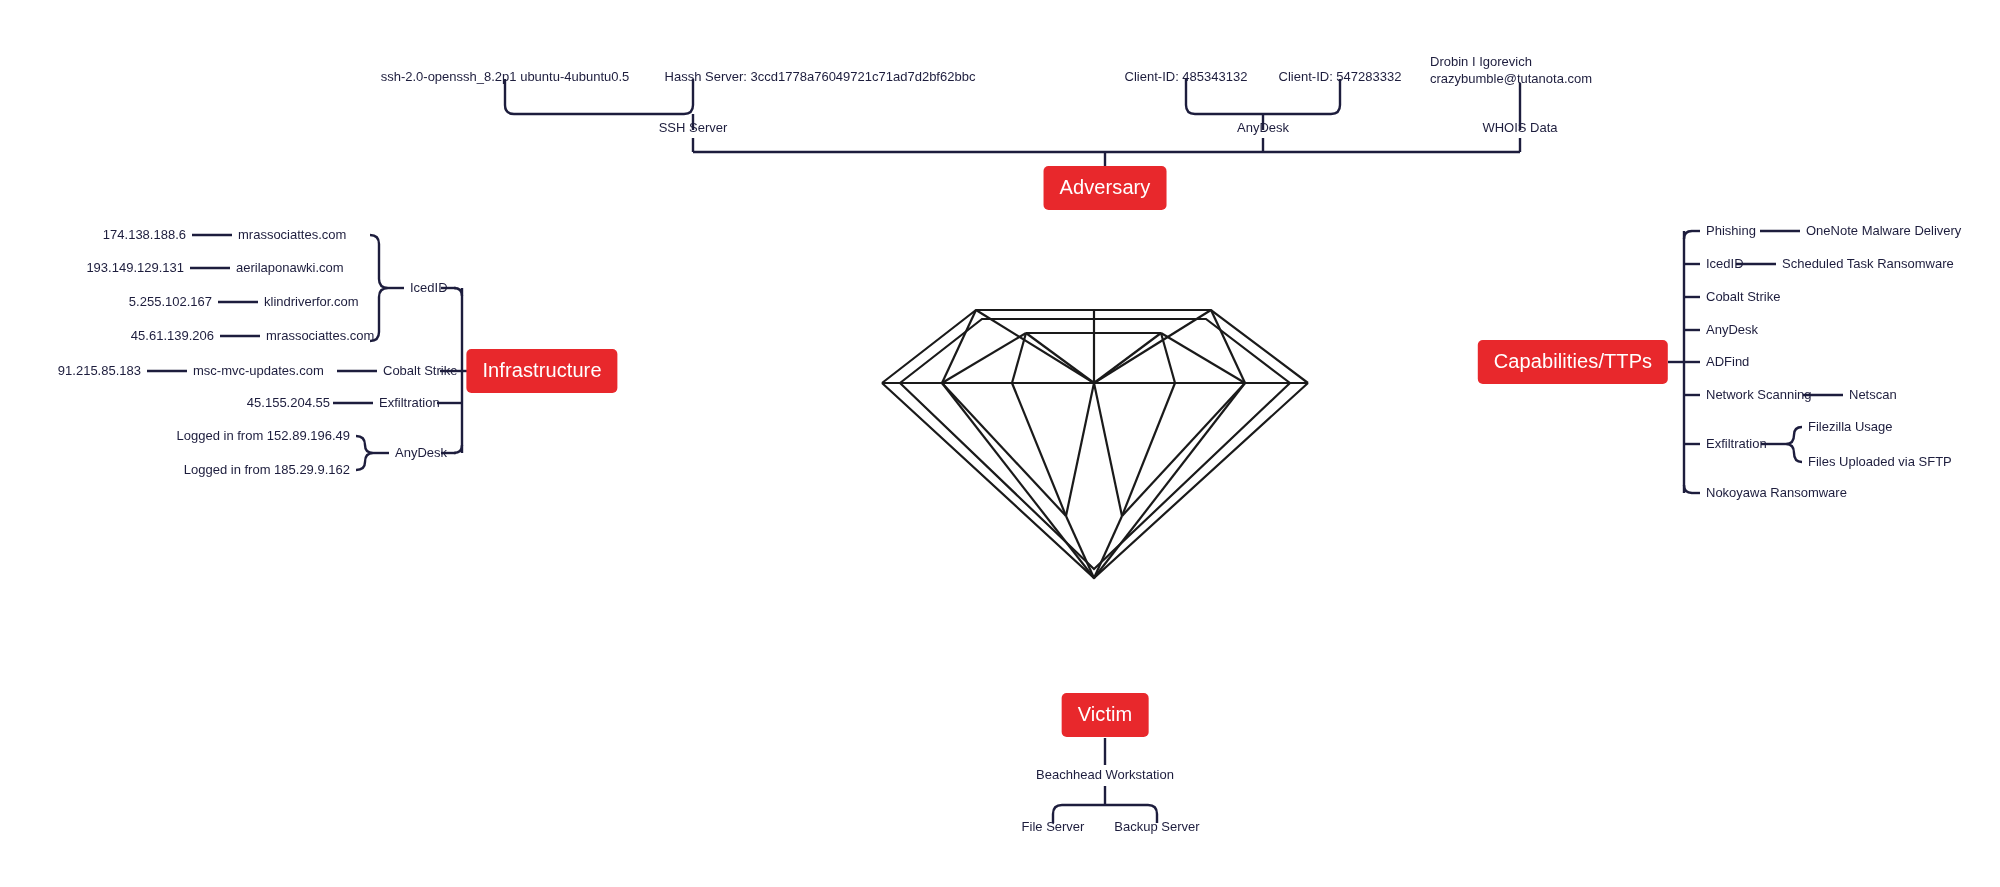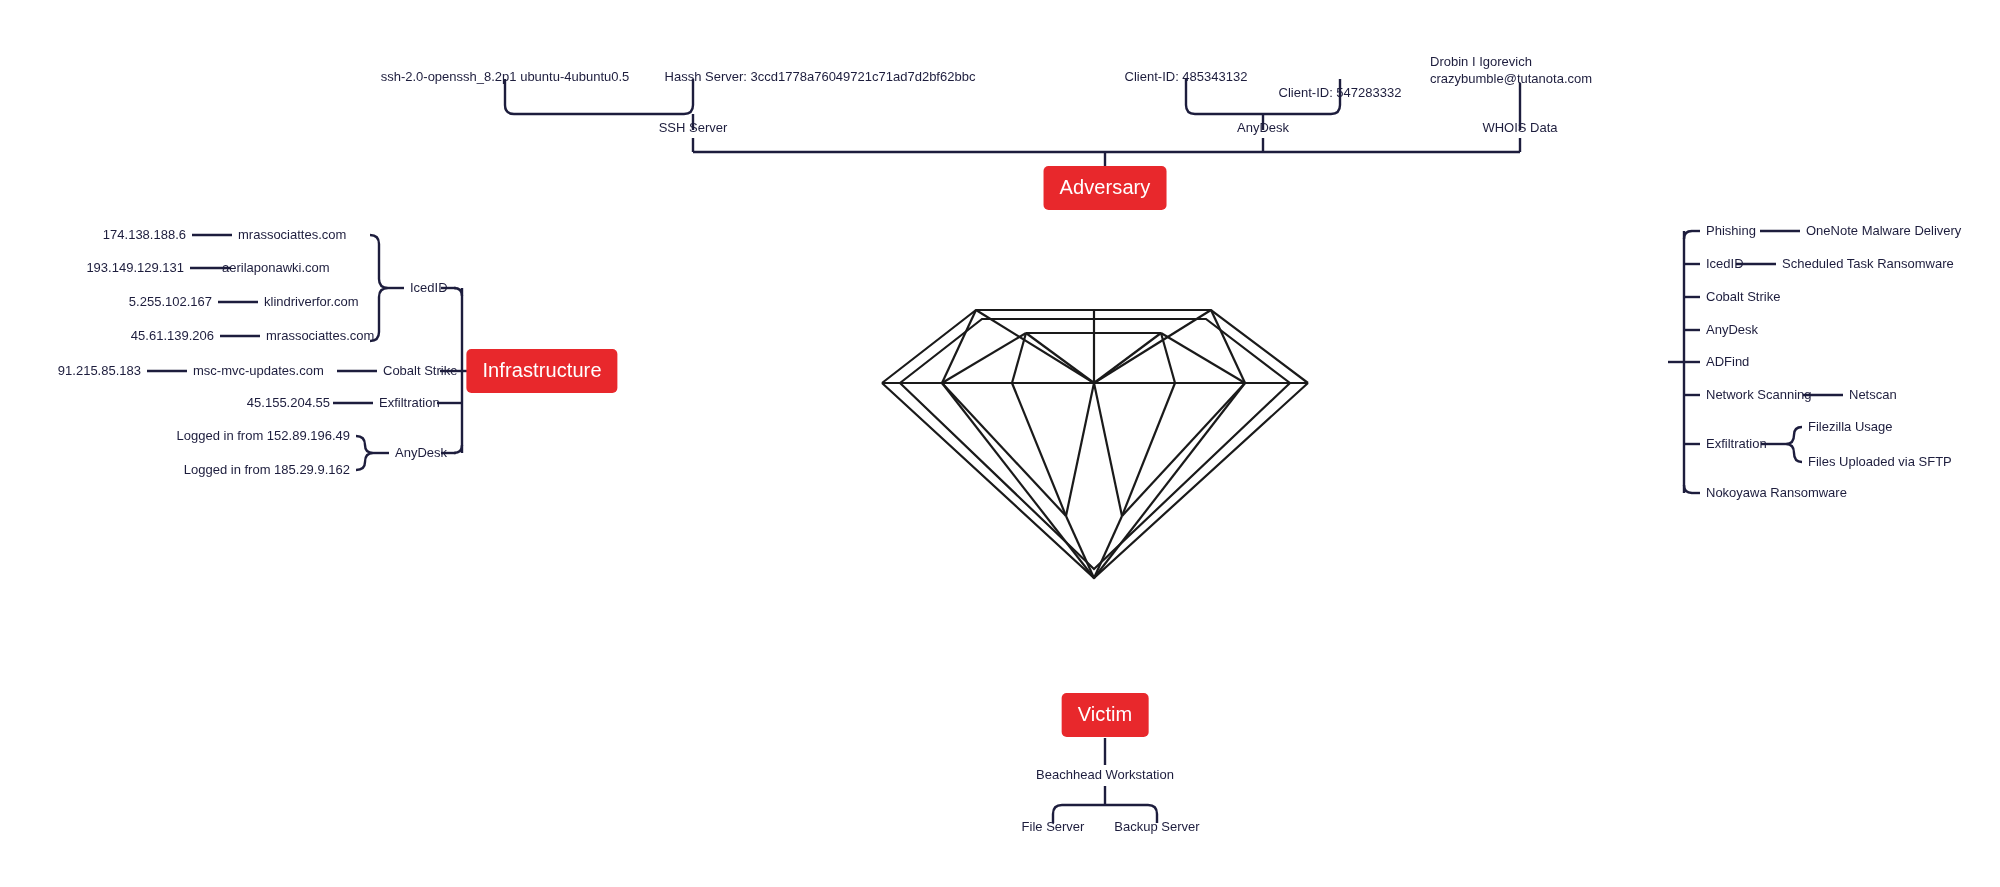--- a/index.html
+++ b/index.html
@@ -131,39 +131,40 @@
     <line x1="224" y1="95" x2="196" y2="228"></line>
     <line x1="224" y1="95" x2="252" y2="228"></line>
     <line x1="196" y1="228" x2="224" y2="290"></line>
     <line x1="252" y1="228" x2="224" y2="290"></line>
     <line x1="72" y1="95" x2="196" y2="228"></line>
     <line x1="375" y1="95" x2="252" y2="228"></line>
   </svg>
 
   <div class="vertex" style="left:1105px;top:188px;">Adversary</div>
   <div class="vertex" style="left:542px;top:371px;">Infrastructure</div>
+  <div class="vertex" style="left:1573px;top:362px;">Capabilities/TTPs</div>
   <div class="vertex" style="left:1105px;top:715px;">Victim</div>
 
   <div class="lbl c" style="left:505px;top:77px;">ssh-2.0-openssh_8.2p1 ubuntu-4ubuntu0.5</div>
   <div class="lbl c" style="left:820px;top:77px;">Hassh Server: 3ccd1778a76049721c71ad7d2bf62bbc</div>
   <div class="lbl c" style="left:693px;top:128px;">SSH Server</div>
 
   <div class="lbl c" style="left:1186px;top:77px;">Client-ID: 485343132</div>
-  <div class="lbl c" style="left:1340px;top:77px;margin-top:16px;">Client-ID: 547283332</div>
+  <div class="lbl c" style="left:1340px;top:77px;">Client-ID: 547283332</div>
   <div class="lbl c" style="left:1263px;top:128px;">AnyDesk</div>
 
   <div class="lbl l" style="left:1430px;top:62px;">Drobin I Igorevich</div>
   <div class="lbl l" style="left:1430px;top:79px;">crazybumble@tutanota.com</div>
   <div class="lbl c" style="left:1520px;top:128px;">WHOIS Data</div>
 
   <div class="lbl r" style="left:186px;top:235px;">174.138.188.6</div>
   <div class="lbl l" style="left:238px;top:235px;">mrassociattes.com</div>
 
   <div class="lbl r" style="left:184px;top:268px;">193.149.129.131</div>
-  <div class="lbl l" style="left:222px;top:268px;text-align:right;">aerilaponawki.com</div>
+  <div class="lbl l" style="left:236px;top:268px;text-align:right;">aerilaponawki.com</div>
 
   <div class="lbl r" style="left:212px;top:302px;">5.255.102.167</div>
   <div class="lbl l" style="left:264px;top:302px;text-align:right;">klindriverfor.com</div>
 
   <div class="lbl r" style="left:214px;top:336px;">45.61.139.206</div>
   <div class="lbl l" style="left:266px;top:336px;">mrassociattes.com</div>
 
   <div class="lbl l" style="left:410px;top:288px;">IcedID</div>
 
   <div class="lbl r" style="left:141px;top:371px;">91.215.85.183</div>

